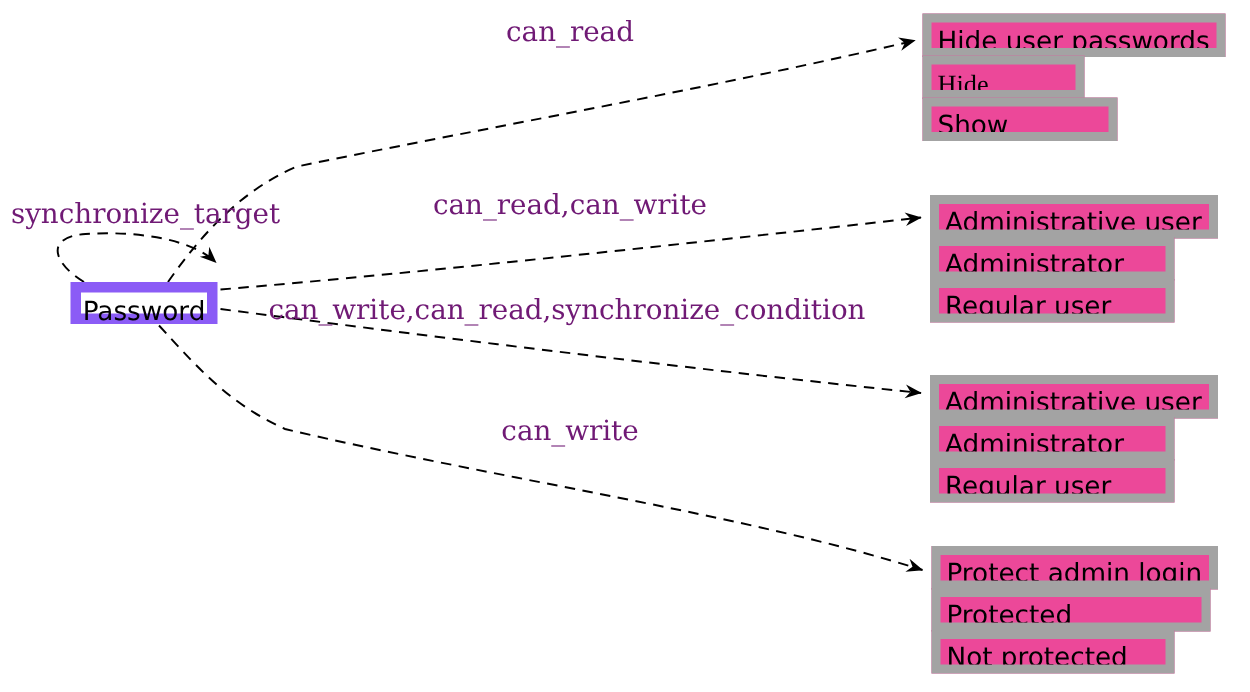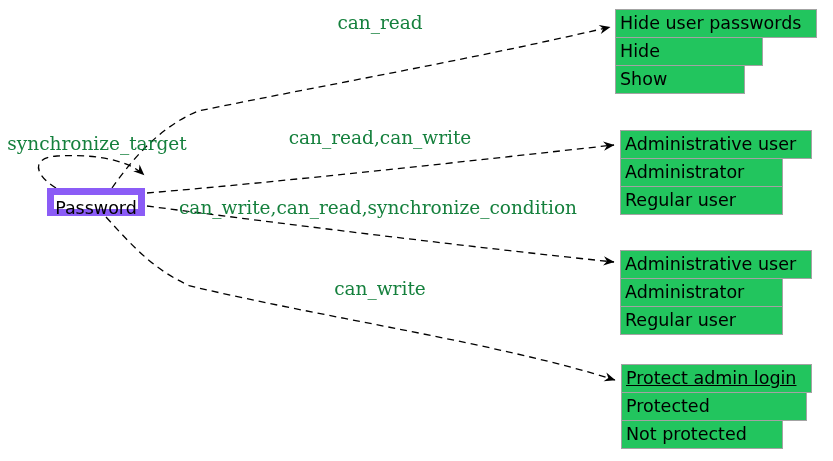--- a/index.html
+++ b/index.html
@@ -30,40 +30,40 @@
     box-sizing: border-box;
     text-align: center;
     font-size: 17.5px;
     line-height: 26px;
     white-space: nowrap;
   }
   .record {
     position: absolute;
   }
   .record .cell {
-    border: 1px solid #a3a3a3;
-    background: #22c55e;
+    border: 6px solid #a3a3a3;
+    background: #ec4899;
     box-sizing: border-box;
     height: 29px;
     line-height: 27px;
     font-size: 17.5px;
     padding-left: 4px;
     white-space: nowrap;
     overflow: hidden;
   }
   .record .cell + .cell {
     margin-top: -1px;
   }
   .edge-label {
     position: absolute;
     transform: translate(-50%, -50%);
     font-family: "DejaVu Serif", serif;
     font-size: 18.5px;
     white-space: nowrap;
-    color: #15803d;
+    color: #701a75;
   }
 </style>
 </head>
 <body>
 
 <div class="stage">
 
   <svg class="edges" viewBox="0 0 833 461">
     <defs>
       <marker id="arrow" viewBox="-12 -6 14 12" markerWidth="14" markerHeight="12" refX="-0.5" refY="0" orient="auto" markerUnits="userSpaceOnUse">
@@ -91,21 +91,21 @@
   <div class="edge-label" style="left:97px; top:143px;text-align:right;">synchronize_target</div>
 
   <div class="edge-label" style="left:380px; top:137px;">can_read,can_write</div>
 
   <div class="edge-label" style="left:378px; top:207px;">can_write,can_read,synchronize_condition</div>
 
   <div class="edge-label" style="left:380px; top:288px;">can_write</div>
 
   <div class="record" style="left:615px; top:9px;">
     <div class="cell" style="width:202px;">Hide user passwords</div>
-    <div class="cell" style="width:148px;">Hide</div>
+    <div class="cell" style="width:108px;font-family:Liberation Serif, serif;">Hide</div>
     <div class="cell" style="width:130px;">Show</div>
   </div>
 
   <div class="record" style="left:620px; top:130px;">
     <div class="cell" style="width:192px;">Administrative user</div>
     <div class="cell" style="width:163px;">Administrator</div>
     <div class="cell" style="width:163px;">Regular user</div>
   </div>
 
   <div class="record" style="left:620px; top:250px;">

